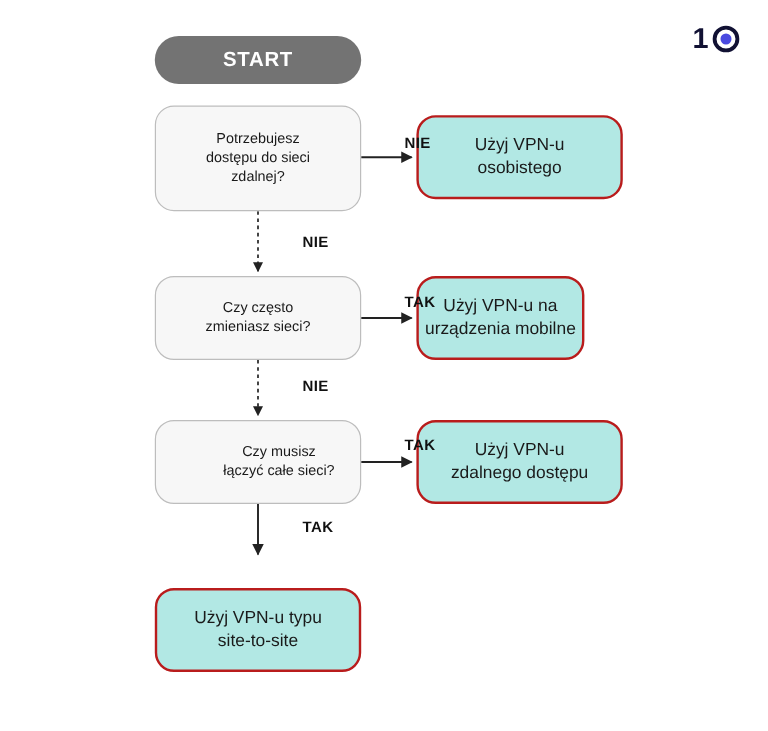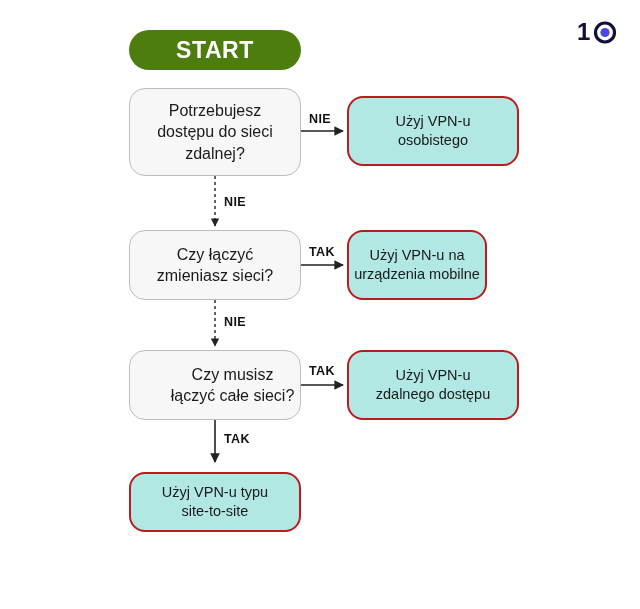--- a/index.html
+++ b/index.html
@@ -32,63 +32,64 @@
     line-height: 1.33;
     white-space: pre-line;
   }
 
   
   .start-node {
     left: 129px;
     top: 30px;
     width: 172px;
     height: 40px;
-    background: #4d7c0f;
+    background: #737373;
     border-radius: 24px;
     color: #ffffff;
-    font-size: 23px;
+    font-size: 17px;
     font-weight: bold;
     letter-spacing: 0.6px;
   }
 
   
   .decision {
     left: 129px;
     width: 172px;
     background: #f7f7f7;
     border: 1px solid #bdbdbd;
     border-radius: 16px;
     color: #1a1a1a;
-    font-size: 16px;
+    font-size: 12px;
   }
   #decision-1 { top: 88px;  height: 88px; }
   #decision-2 { top: 230px; height: 70px; }
   #decision-3 { top: 350px; height: 70px; padding-left: 35px; }
 
   
   .outcome {
     background: #b2e8e4;
     border: 2px solid #b91c1c;
     border-radius: 16px;
     color: #1a1a1a;
     font-size: 14.5px;
   }
   #outcome-1 { left: 347px; top: 96px;  width: 172px; height: 70px; }
   #outcome-2 { left: 347px; top: 230px; width: 140px; height: 70px; }
   #outcome-3 { left: 347px; top: 350px; width: 172px; height: 70px; }
-  #outcome-4 { left: 129px; top: 472px; width: 172px; height: 60px; }
+  #outcome-4 { left: 129px; top: 490px; width: 172px; height: 70px; }
 
   
   .edge-label {
     position: absolute;
     font-size: 12.5px;
     font-weight: bold;
     color: #111111;
     letter-spacing: 0.4px;
     white-space: nowrap;
+    margin-left: 28px;
   }
   #label-nie-1 { left: 309px; top: 112px; }
   #label-nie-2 { left: 224px; top: 195px; }
   #label-tak-1 { left: 309px; top: 245px; }
   #label-nie-3 { left: 224px; top: 315px; }
   #label-tak-2 { left: 309px; top: 364px; }
   #label-tak-3 { left: 224px; top: 432px; }
 
   
   #logo {
@@ -120,21 +121,21 @@
   <line x1="301" y1="385" x2="343" y2="385" stroke="#222222" stroke-width="1.6" marker-end="url(#arrow)"></line>
 
   <line x1="215" y1="420" x2="215" y2="462" stroke="#222222" stroke-width="1.6" marker-end="url(#arrow)"></line>
 </svg>
 
 <div class="node start-node">START</div>
 
 <div class="node decision" id="decision-1">Potrzebujesz
 dostępu do sieci
 zdalnej?</div>
-<div class="node decision" id="decision-2">Czy łączyć
+<div class="node decision" id="decision-2">Czy często
 zmieniasz sieci?</div>
 <div class="node decision" id="decision-3">Czy musisz
 łączyć całe sieci?</div>
 
 <div class="node outcome" id="outcome-1">Użyj VPN-u
 osobistego</div>
 <div class="node outcome" id="outcome-2">Użyj VPN-u na
 urządzenia mobilne</div>
 <div class="node outcome" id="outcome-3">Użyj VPN-u
 zdalnego dostępu</div>

